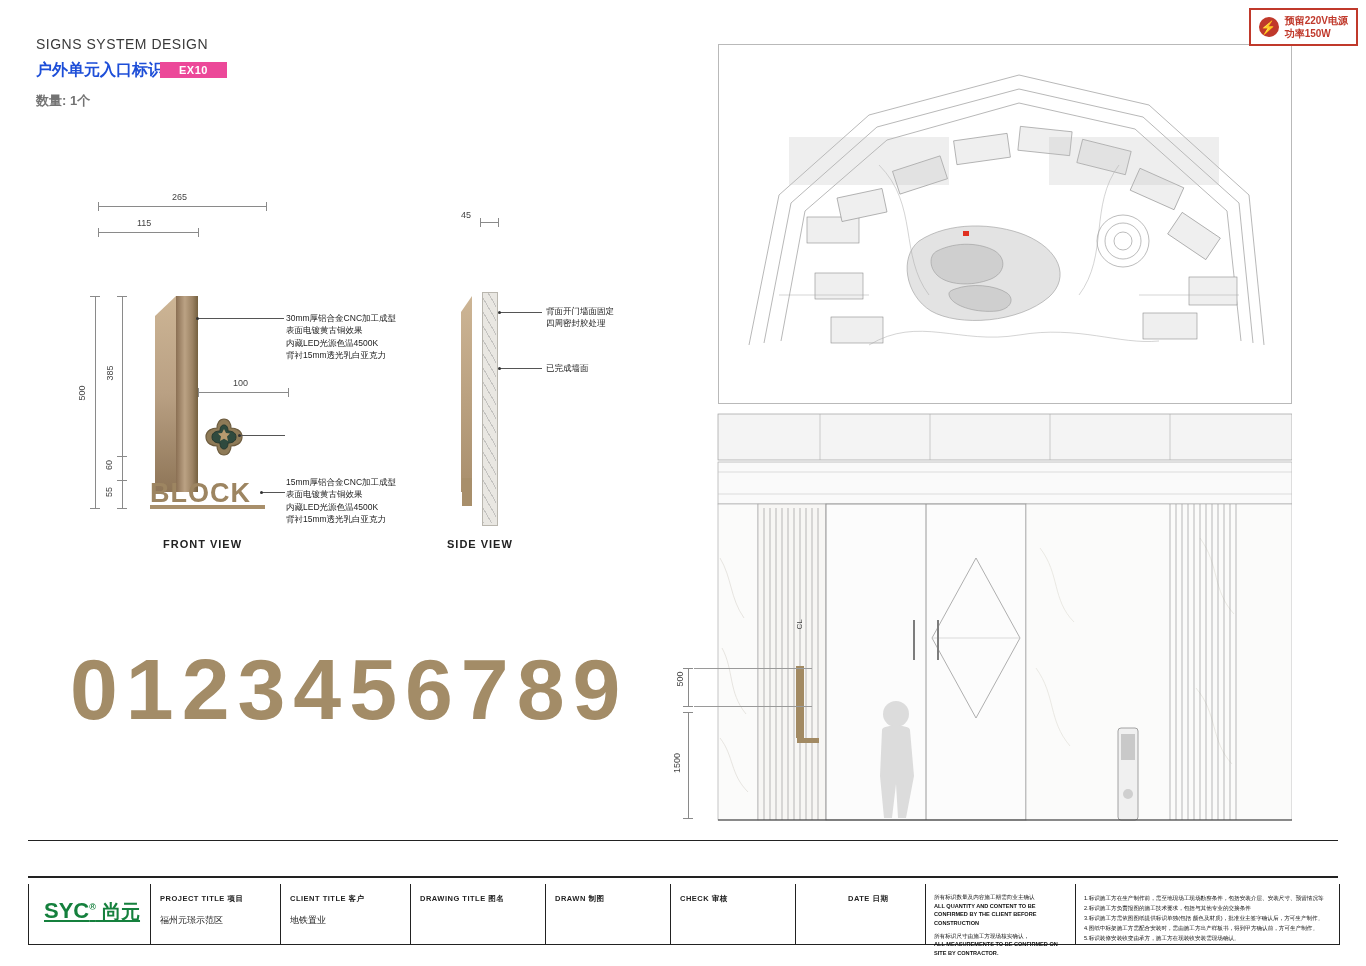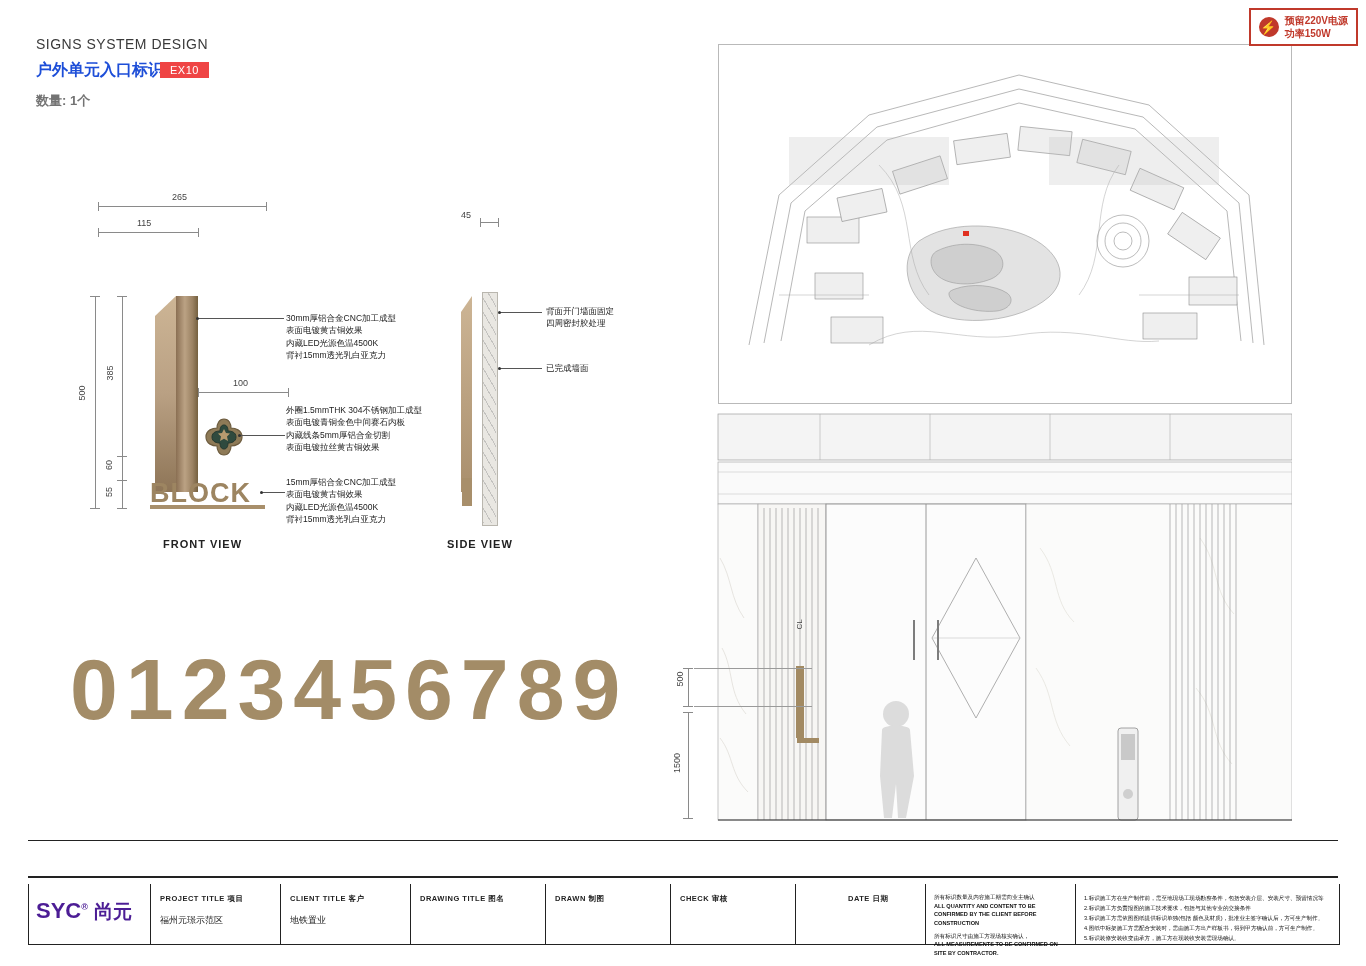--- a/index.html
+++ b/index.html
@@ -9,21 +9,21 @@
     font-family:"Liberation Sans", sans-serif;
     color:#2b2b2b;
     overflow:hidden;
     position:relative;
   }
   .page{position:absolute;left:0;top:0;width:1366px;height:966px;}
 
   
   .hdr-title{position:absolute;left:36px;top:36px;font-size:14px;letter-spacing:.5px;color:#3a3a3a;}
   .hdr-sub{position:absolute;left:36px;top:60px;font-size:16px;font-weight:bold;color:#1d4ed8;}
-  .hdr-code{position:absolute;left:160px;top:62px;background:#ef4444;color:#fff;font-size:11px;font-weight:normal;padding:2px 10px;letter-spacing:.5px;}
+  .hdr-code{position:absolute;left:160px;top:62px;background:#ec4899;color:#fff;font-size:11px;font-weight:bold;padding:2px 19px;letter-spacing:.5px;}
   .hdr-qty{position:absolute;left:36px;top:92px;font-size:13px;color:#737373;font-weight:bold;}
 
   
   .front-view-label{position:absolute;left:163px;top:538px;font-size:11px;font-weight:bold;letter-spacing:1px;color:#222;}
   .side-view-label{position:absolute;left:447px;top:538px;font-size:11px;font-weight:bold;letter-spacing:1px;color:#222;}
 
   .dimtxt{position:absolute;font-size:9px;color:#444;}
   .dimline{position:absolute;background:#8a8a8a;}
   .vline{width:1px;}
   .hline{height:1px;}
@@ -64,21 +64,21 @@
   .power-badge .ptxt{font-size:10px;line-height:1.3;color:#c0392b;font-weight:bold;}
 
   
   .elevation{position:absolute;left:700px;top:408px;width:592px;height:420px;overflow:hidden;}
 
   
   .red-note{position:absolute;left:28px;top:852px;font-size:12px;color:#c0392b;font-weight:bold;}
   .rule-top{position:absolute;left:28px;top:840px;width:1310px;height:1px;background:#222;}
   .rule-mid{position:absolute;left:28px;top:876px;width:1310px;height:2px;background:#222;}
   .footer{position:absolute;left:28px;top:884px;width:1310px;height:60px;border:1px solid #222;border-top:none;}
-  .logo{position:absolute;left:36px;top:898px;font-size:22px;font-weight:bold;color:#4c1d95;letter-spacing:0px;}
+  .logo{position:absolute;left:44px;top:898px;font-size:22px;font-weight:bold;color:#15803d;letter-spacing:0px;text-decoration:underline;}
   .logo small{font-size:9px;vertical-align:super;}
   .fcell{position:absolute;font-size:7.5px;color:#222;}
   .fcell .lab{font-weight:bold;letter-spacing:.5px;}
   .fcell .val{margin-top:10px;font-size:9px;}
   .fsep{position:absolute;top:884px;width:1px;height:60px;background:#222;}
   .legal{position:absolute;font-size:5.6px;line-height:1.55;color:#111;}
   .rnotes{position:absolute;font-size:5.6px;line-height:1.8;color:#111;}
 </style>
 </head>
 <body>
@@ -143,24 +143,20 @@
 
   <div class="leader" style="left:198px;top:318px;width:86px;"></div>
   <div class="dot" style="left:196px;top:317px;"></div>
   <div class="note" style="left:286px;top:312px;width:160px;">30mm厚铝合金CNC加工成型
 表面电镀黄古铜效果
 内藏LED光源色温4500K
 背衬15mm透光乳白亚克力</div>
 
   <div class="leader" style="left:240px;top:435px;width:45px;"></div>
   <div class="dot" style="left:238px;top:434px;"></div>
-  <div class="note" style="left:286px;top:404px;width:165px;">外圈1.5mmTHK 304不锈钢加工成型
-表面电镀青铜金色中间赛石内板
-内藏线条5mm厚铝合金切割
-表面电镀拉丝黄古铜效果</div>
 
   <div class="leader" style="left:262px;top:492px;width:23px;"></div>
   <div class="dot" style="left:260px;top:491px;"></div>
   <div class="note" style="left:286px;top:476px;width:160px;">15mm厚铝合金CNC加工成型
 表面电镀黄古铜效果
 内藏LED光源色温4500K
 背衬15mm透光乳白亚克力</div>
 
   <div class="dimline hline" style="left:480px;top:222px;width:18px;"></div>
   <div class="dimline vline" style="left:480px;top:218px;height:9px;"></div>

